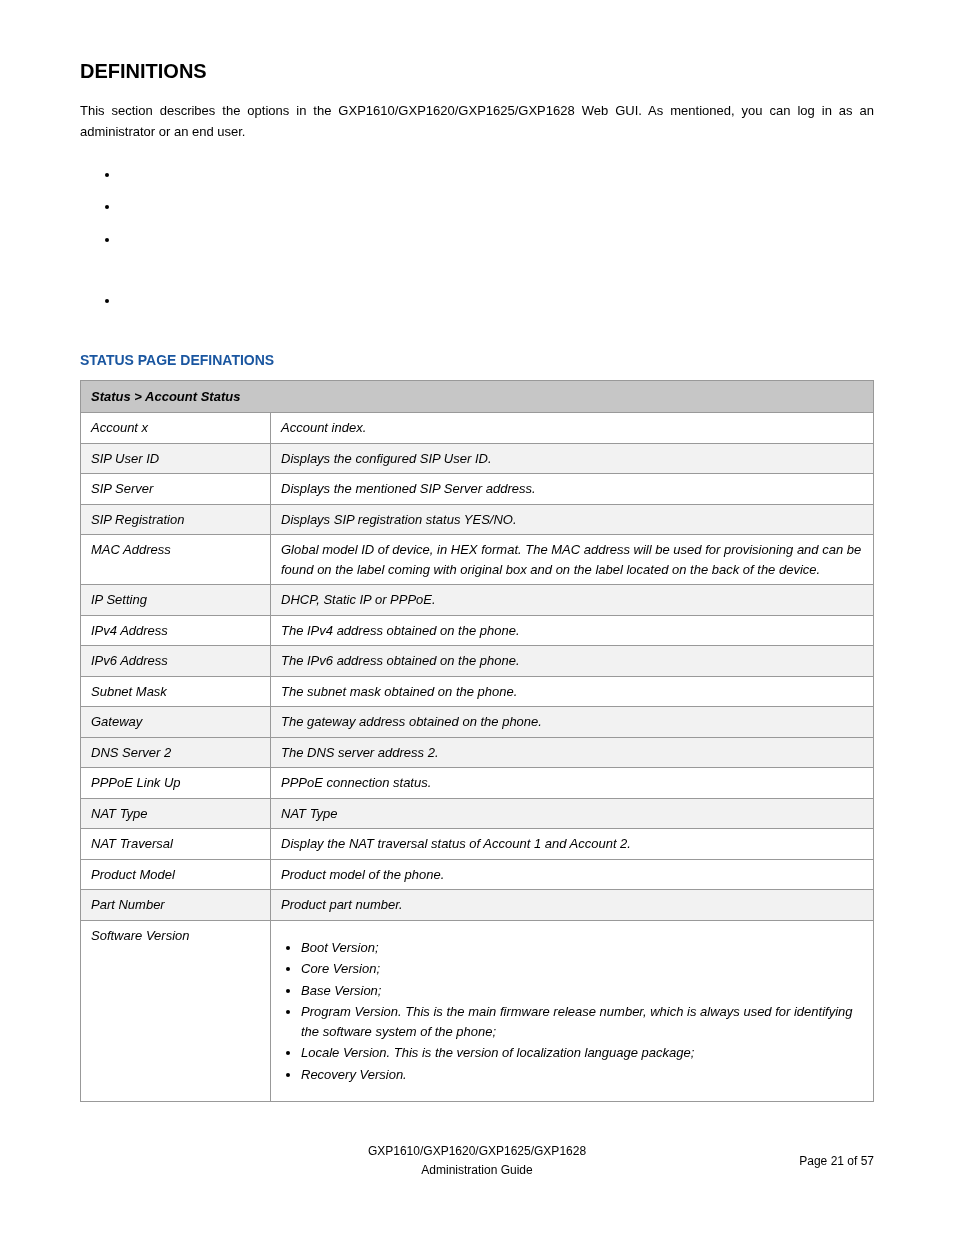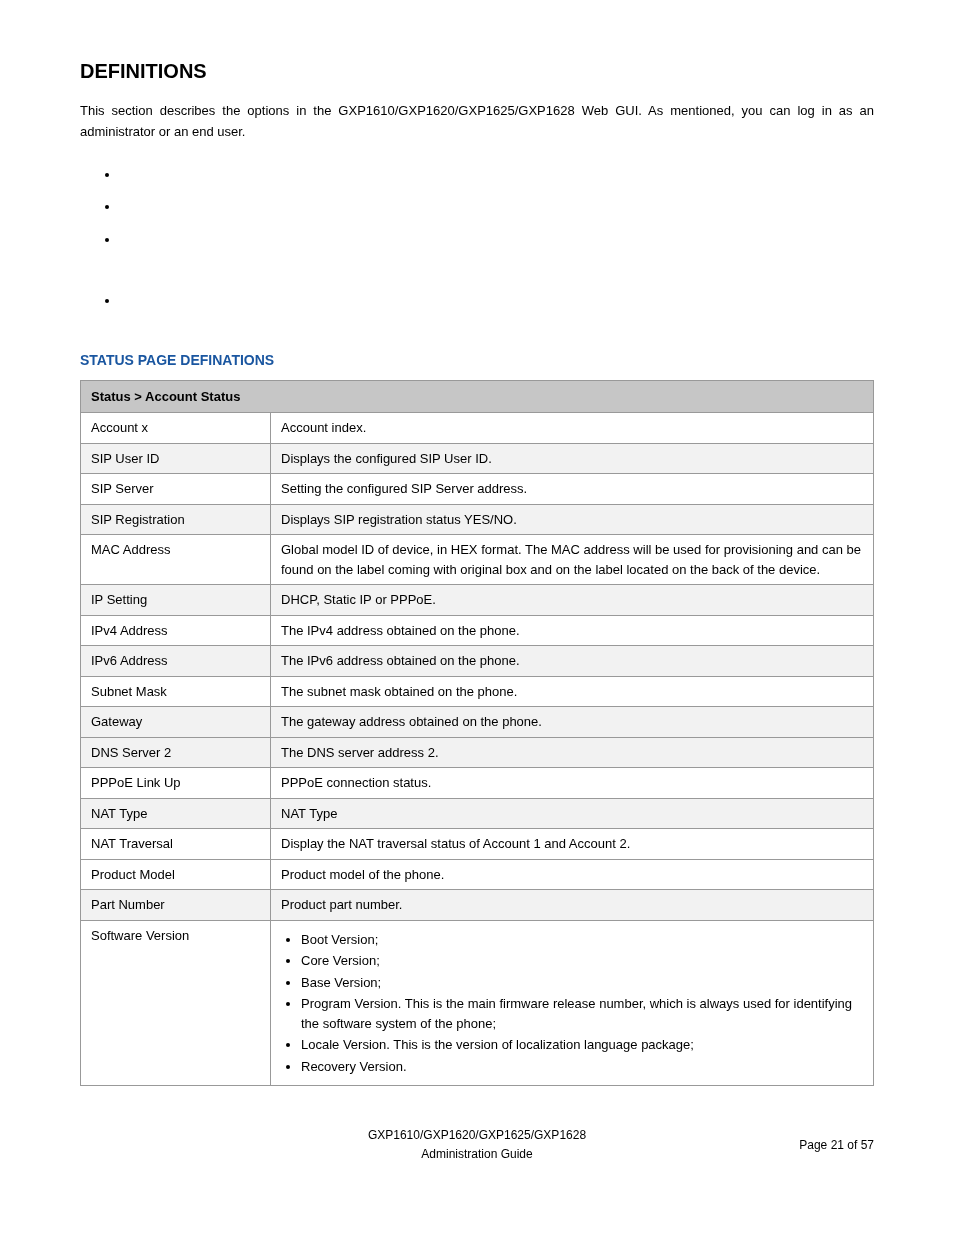--- a/index.html
+++ b/index.html
@@ -42,20 +42,21 @@
     table {
       width: 100%;
       border-collapse: collapse;
       margin-bottom: 0;
     }
     table td, table th {
       border: 1px solid #999;
       padding: 5px 10px;
       vertical-align: top;
       line-height: 1.5;
+      font-style: italic;
     }
     .header-row td {
       background-color: #c6c6c6;
       font-weight: bold;
       font-size: 13px;
       padding: 6px 10px;
     }
     .odd-row {
       background-color: #fff;
     }
@@ -80,21 +81,21 @@
       flex: 1;
     }
     .footer-page {
       position: absolute;
       right: 0;
       font-size: 12px;
     }
     .bullet-inner {
       list-style: disc;
       padding-left: 20px;
-      margin: 4px 0;
+      margin: 12px 0;
     }
     .bullet-inner li {
       margin-bottom: 2px;
     }
   </style>
 </head>
 <body>
 
 <h2 class="section-title">DEFINITIONS</h2>
 
@@ -119,21 +120,21 @@
   <tr class="odd-row">
     <td class="col-left">Account x</td>
     <td>Account index.</td>
   </tr>
   <tr class="even-row">
     <td class="col-left">SIP User ID</td>
     <td>Displays the configured SIP User ID.</td>
   </tr>
   <tr class="odd-row">
     <td class="col-left">SIP Server</td>
-    <td>Setting the configured SIP Server address.</td>
+    <td>Displays the mentioned SIP Server address.</td>
   </tr>
   <tr class="even-row">
     <td class="col-left">SIP Registration</td>
     <td>Displays SIP registration status YES/NO.</td>
   </tr>
 
   <tr class="odd-row">
     <td class="col-left">MAC Address</td>
     <td>Global model ID of device, in HEX format. The MAC address will be used for provisioning and can be found on the label coming with original box and on the label located on the back of the device.</td>
   </tr>

